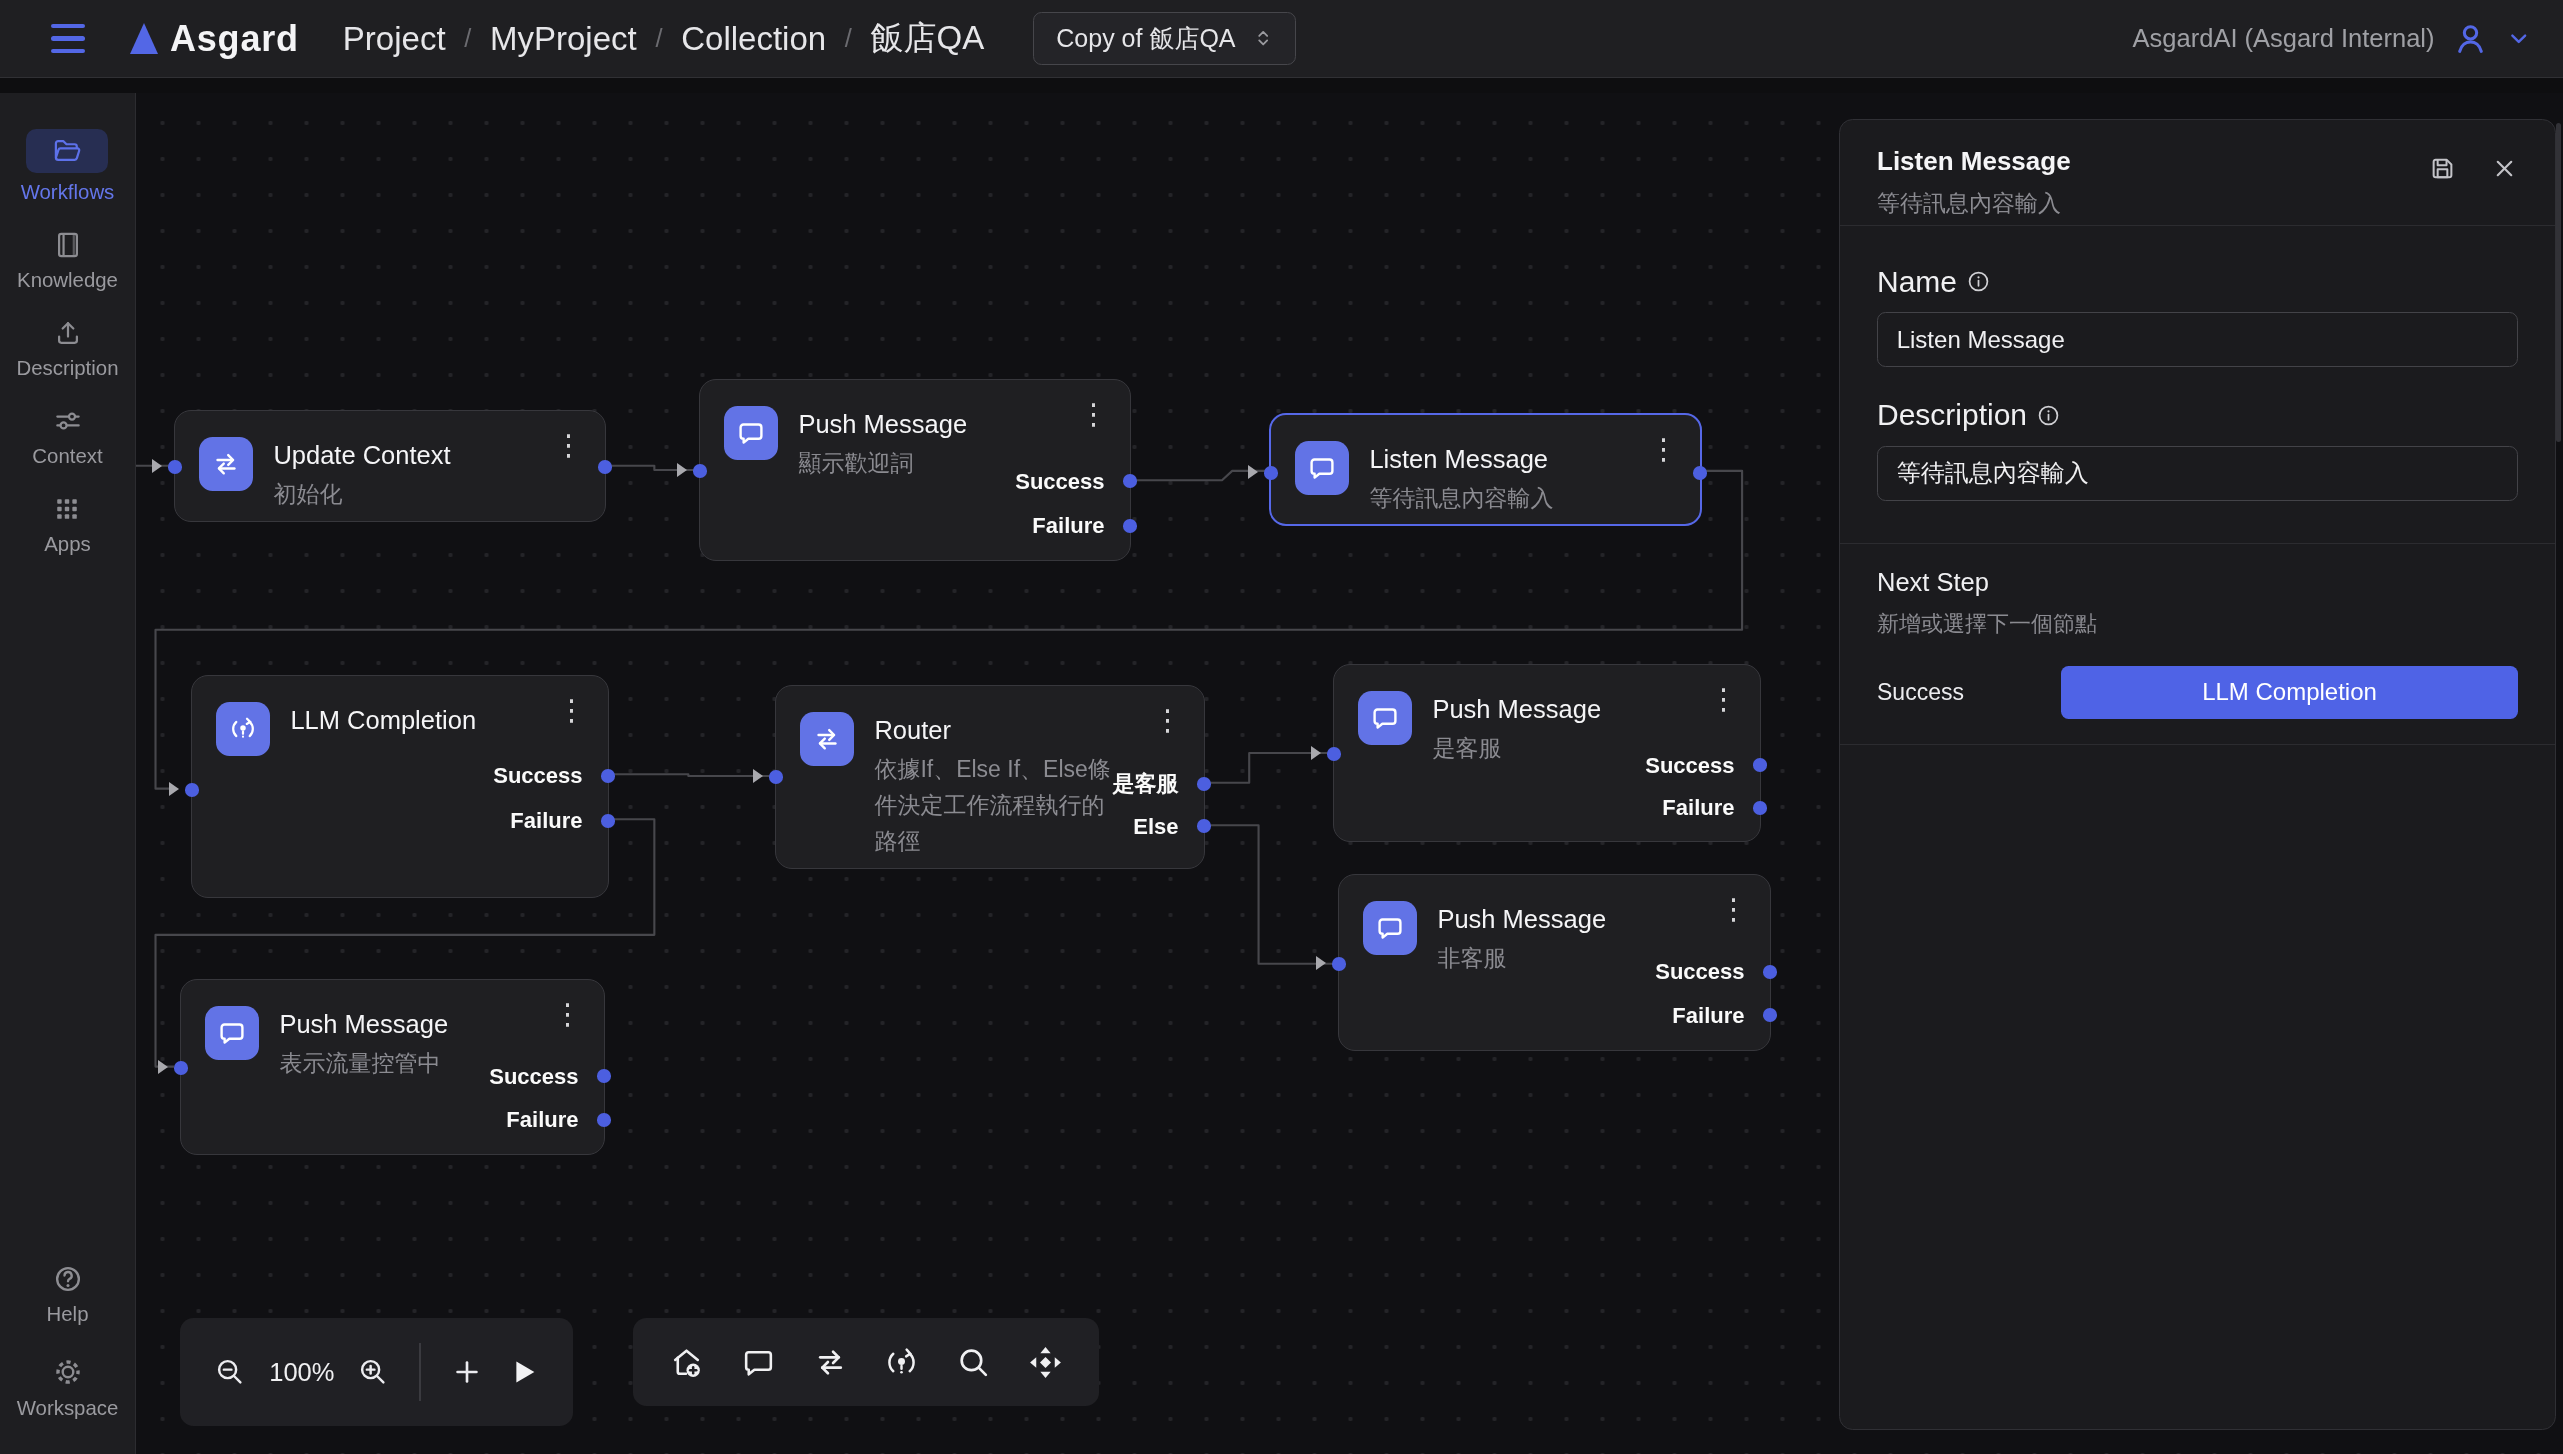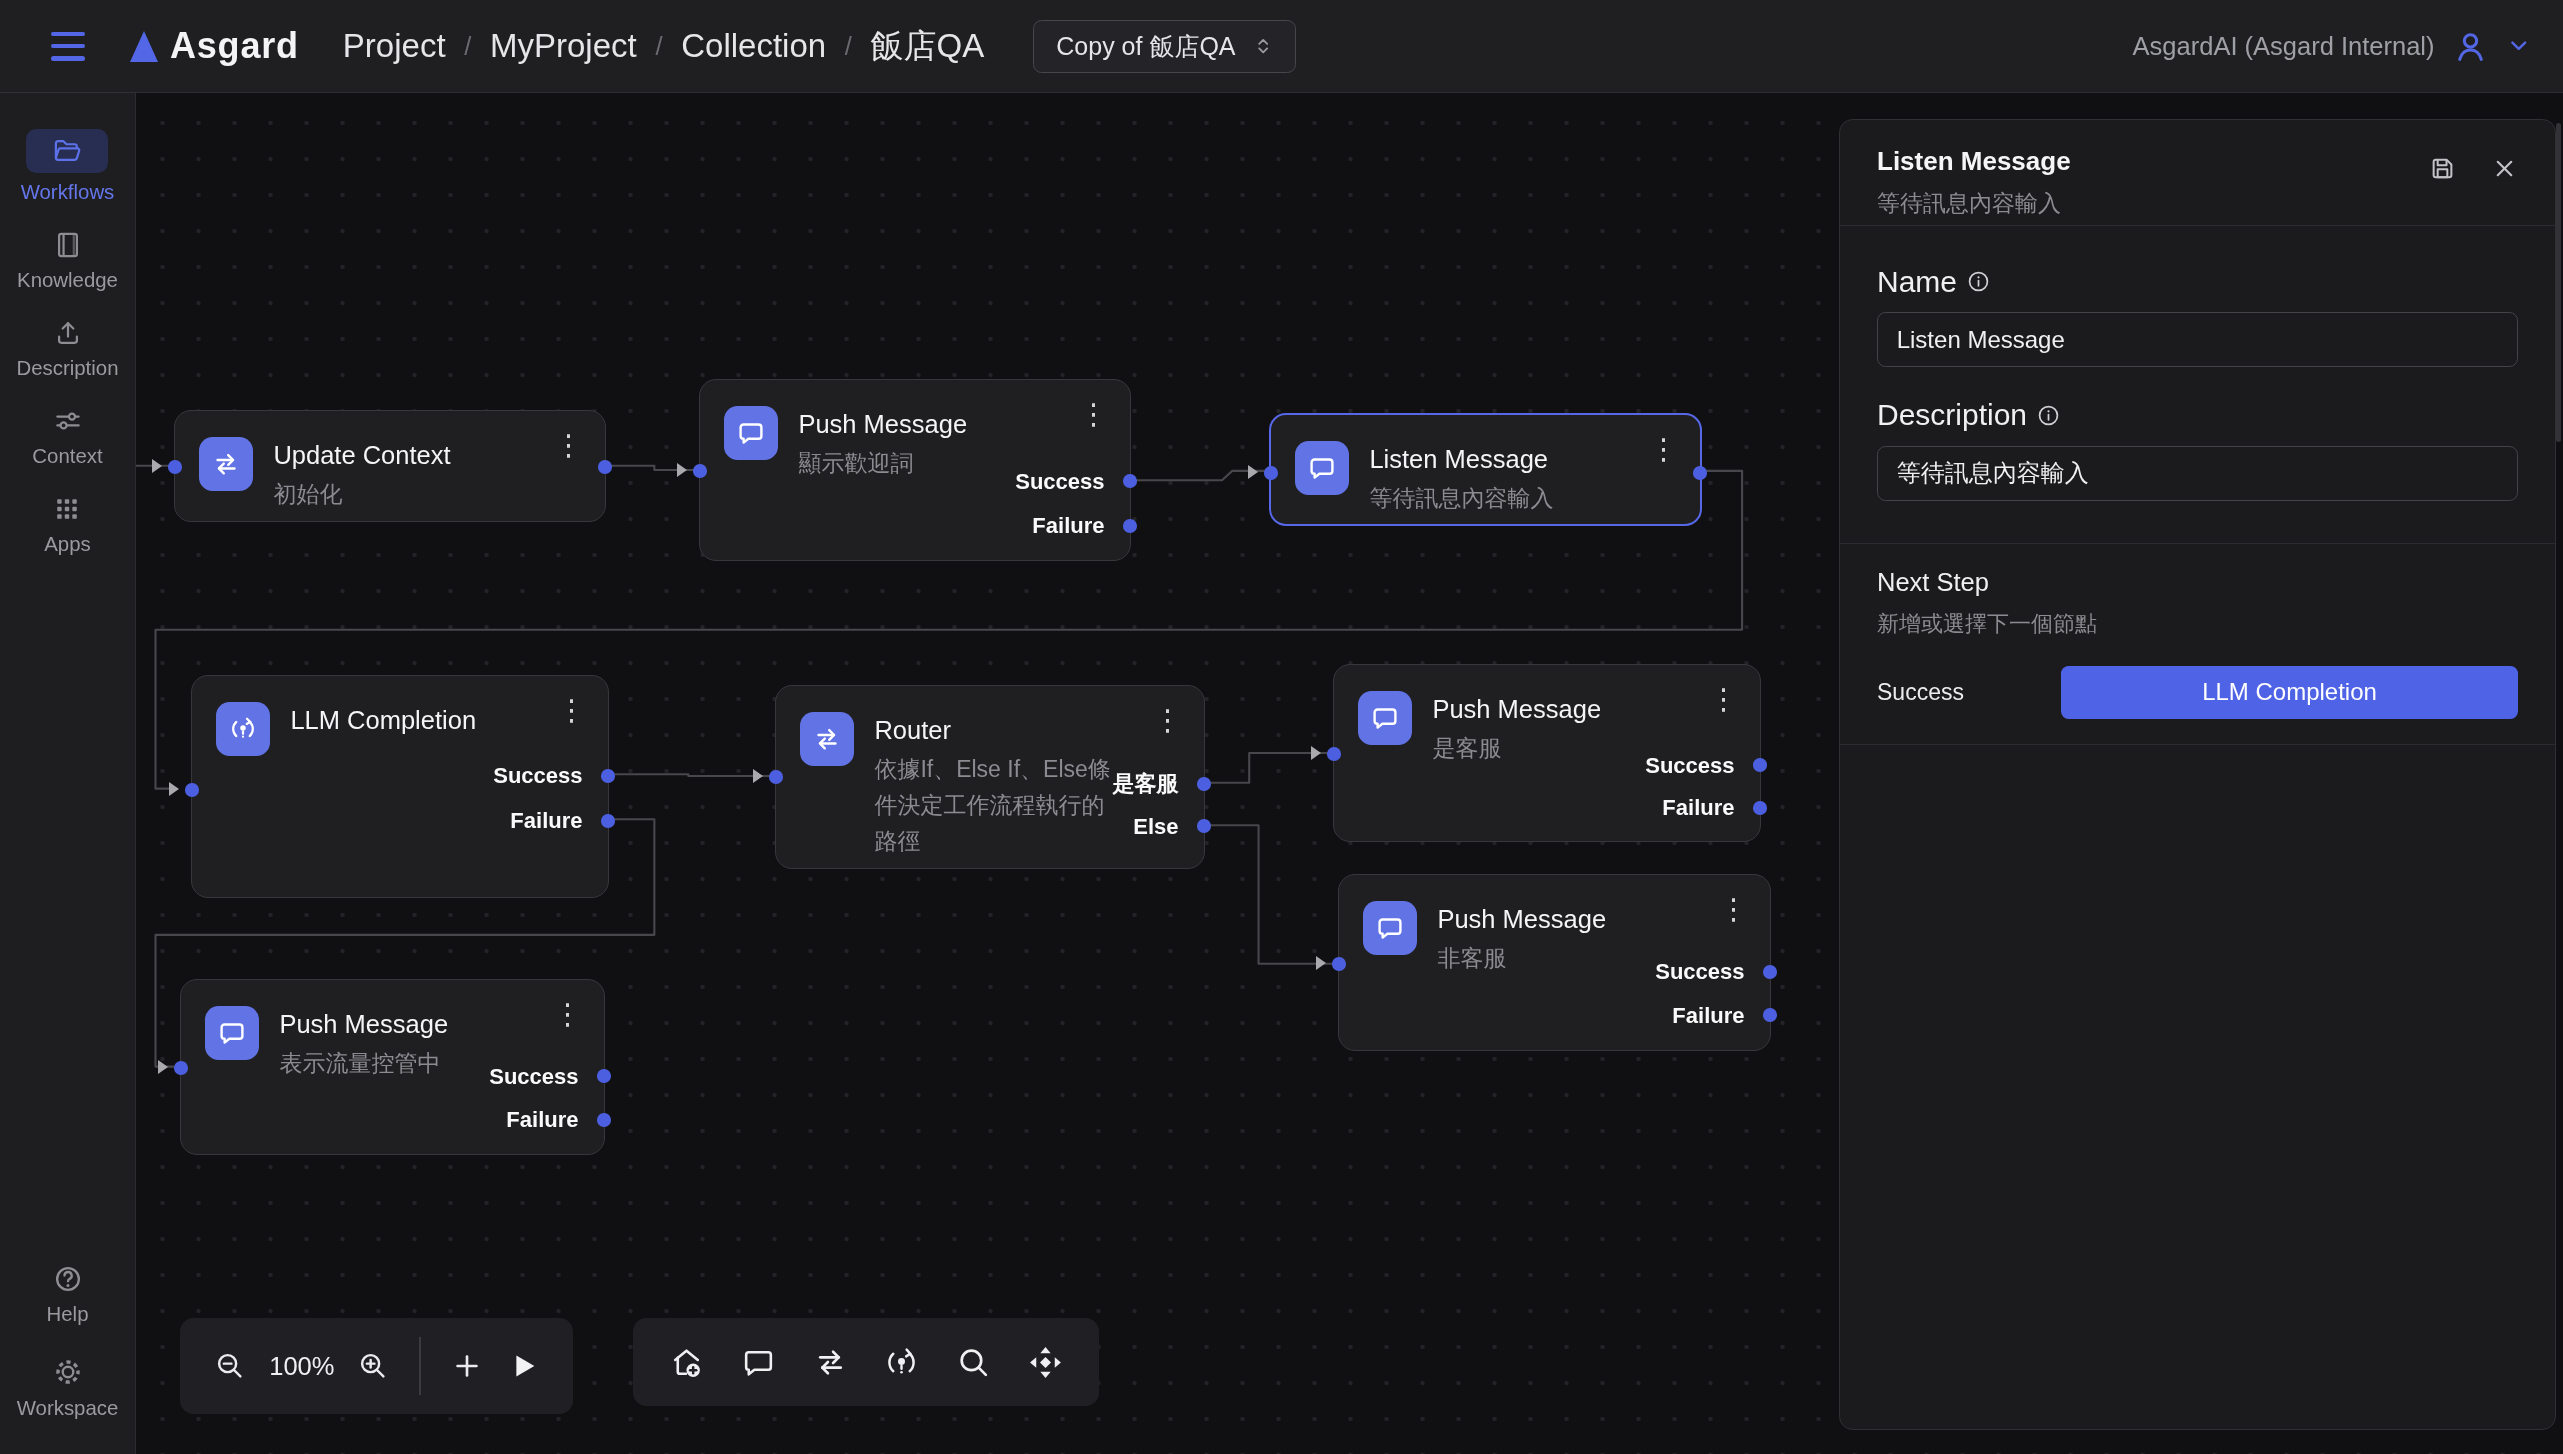--- a/index.html
+++ b/index.html
@@ -1,20 +1,20 @@
 <!DOCTYPE html>
 <html style="font-size:13.6px"><head>
 <meta charset="utf-8">
 <style>
   * { margin:0; padding:0; box-sizing:border-box; }
   html,body { width:2563px; height:1455px; overflow:hidden; background:#0e0e10;
     font-family:"Liberation Sans","DejaVu Sans",sans-serif; }
 
   
-  .topbar { position:absolute; left:0; top:0; width:2563px; height:93px;
+  .topbar { position:absolute; left:0; top:0; width:2563px; height:78px;
     background:#1f1f22; border-bottom:0.8px solid #303034; display:flex; align-items:center; z-index:50; }
   .hamburger { margin-left:51px; width:37px; height:29px; display:flex; flex-direction:column;
     justify-content:space-between; cursor:pointer; }
   .hamburger span { display:block; width:34px; height:4.2px; border-radius:2.5px; background:#5367e6; }
   .logo { display:flex; align-items:center; margin-left:42px; gap:12px; }
   .logo-tri { width:0; height:0; border-left:14.4px solid transparent; border-right:14.4px solid transparent;
     border-bottom:31px solid #5367e6; }
   .logo-text { color:#f4f4f6; font-size:36px; font-weight:700; letter-spacing:0.8px; }
   .crumbs { display:flex; align-items:center; margin-left:44px; gap:18.7px; }
   .crumb { color:#e6e6e9; font-size:33px; cursor:pointer; }
@@ -57,21 +57,21 @@
   .kebab { position:absolute; right:22px; top:20.4px; color:#d5d5d8; font-size:29px; line-height:29px; cursor:pointer; }
   .port-dot { width:13.6px; height:13.6px; border-radius:50%; background:#4c5fe0; position:absolute; }
   .in-port { position:absolute; left:-6.8px; }
   .in-arrow { position:absolute; left:-23px; width:0; height:0; border-top:7.6px solid transparent;
     border-bottom:7.6px solid transparent; border-left:10.2px solid #a9a9ae; margin-top:-0.8px; }
   .out-label { position:absolute; right:25.5px; color:#fafafa; font-size:22px; font-weight:700;
     line-height:29px; text-align:right; }
   .out-dot { position:absolute; right:-6.8px; }
 
   
-  .zoombar { position:absolute; left:180px; top:1318px; width:393px; height:96px; background:#202024;
+  .zoombar { position:absolute; left:180px; top:1318px; width:393px; height:108px; background:#202024;
     border-radius:13.6px; z-index:10; display:flex; align-items:center; justify-content:center; gap:22px; }
   .zoombar .zl { color:#f0f0f2; font-size:25.5px; }
   .vdiv { width:1.7px; height:58px; background:#3a3a3f; margin:0 6.8px; }
   .palette { position:absolute; left:633px; top:1318px; width:466px; height:88px; background:#202024;
     border-radius:13.6px; z-index:10; display:flex; align-items:center; justify-content:space-evenly; }
 
   
   .panel { position:absolute; left:1839px; top:119px; width:717px; height:1311px; background:#1b1b1e;
     border:0.8px solid #303035; border-radius:13.6px; z-index:20; }
   .panel-head { position:relative; padding:25.5px 37px 0 37px; height:105px; }

